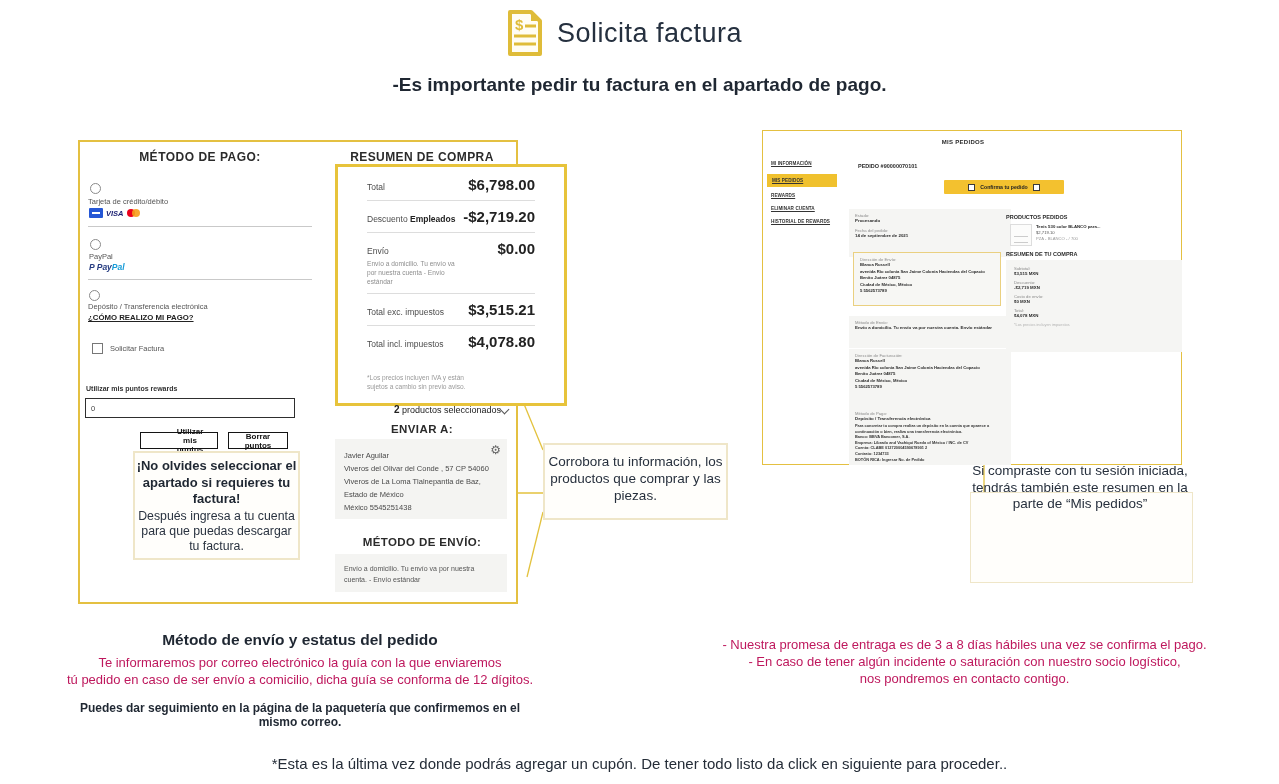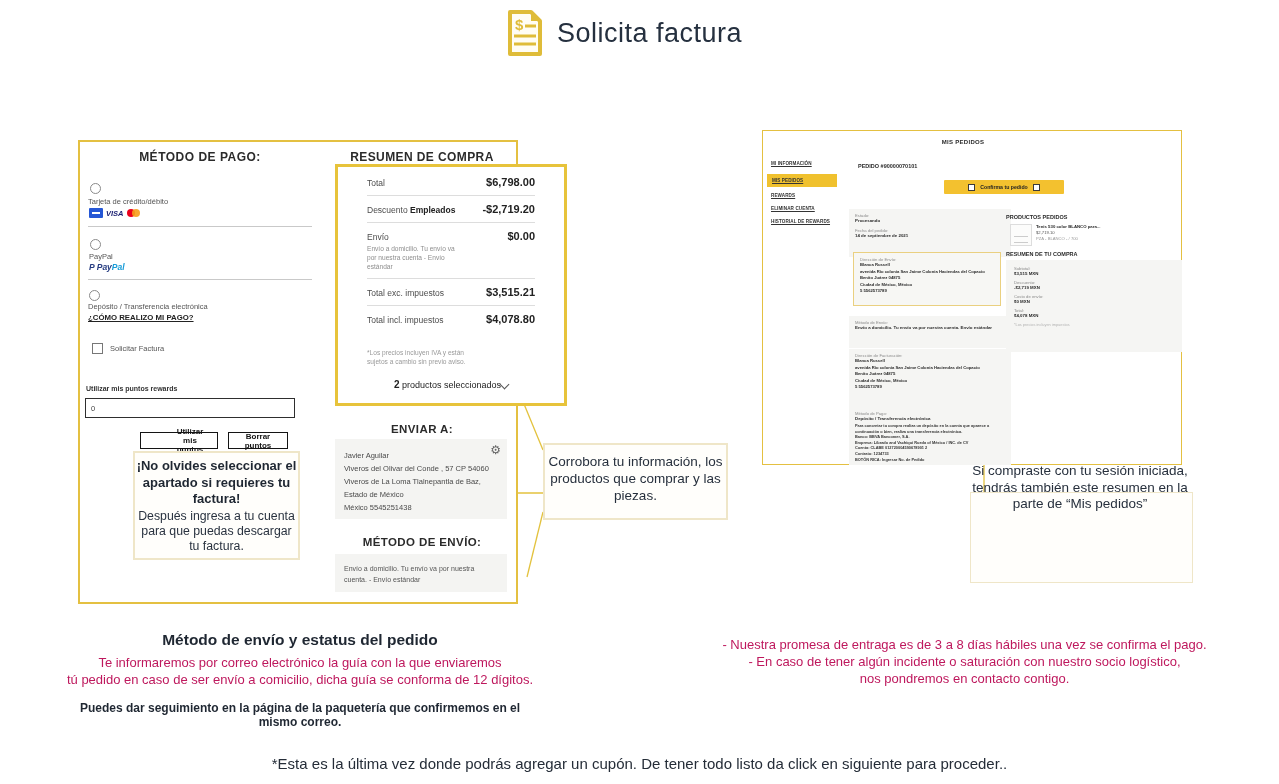--- a/index.html
+++ b/index.html
@@ -15,21 +15,21 @@
   .shot{background:#fff;border:2px solid #E4C041;}
   .divider{border-top:1px solid #c9c9c9;height:0;}
   .radio{width:9px;height:9px;border:1.2px solid #8a8a8a;border-radius:50%;display:inline-block;background:#fff;}
   .cbx{width:9px;height:9px;border:1.2px solid #777;display:inline-block;background:#fff;}
   .tinylabel{font-size:7.5px;color:#555;}
   .paybtn{position:absolute;background:#fff;border:1.6px solid #141414;font-weight:bold;font-size:8px;
           color:#141414;display:flex;align-items:center;justify-content:center;font-family:inherit;}
   .note-box{border:2px solid #EFE6C8;background:#fffefb;}
   .sumrow{display:flex;justify-content:space-between;align-items:baseline;padding:7px 0;border-bottom:1px solid #ddd;}
   .sumlabel{font-size:8.5px;color:#4c4c4c;}
-  .sumval{font-size:11px;font-weight:bold;color:#222;}
+  .sumval{font-size:15px;font-weight:bold;color:#222;}
   .graybox{background:#f4f4f2;}
   .chev{width:6px;height:6px;border-right:1.4px solid #555;border-bottom:1.4px solid #555;
         transform:rotate(45deg);display:inline-block;}
   
   .mini-link{font-size:4.6px;font-weight:bold;color:#333;text-decoration:underline;letter-spacing:.1px;}
   .mini-label{font-size:4.2px;color:#8b8b8b;}
   .mini-val{font-size:4.4px;font-weight:bold;color:#2a2a2a;}
   .mini-box{background:#f5f5f3;}
   .ic-sq{width:5px;height:5px;border:1px solid #3a3a3a;display:inline-block;background:#fff;}
   .addr-line{font-size:4.2px;font-weight:bold;color:#2a2a2a;line-height:6.5px;}
@@ -53,20 +53,21 @@
     <svg width="40" height="48" viewBox="0 0 40 48">
       <path d="M5 3 h21 l9 9 v33 h-30 z" fill="#fffdf4" stroke="#DFBC39" stroke-width="4" stroke-linejoin="round"></path>
       <path d="M26 3 l9 9 h-9 z" fill="#DFBC39"></path>
       <text x="10" y="21" font-size="15" font-weight="bold" fill="#DFBC39" font-family="Liberation Sans,sans-serif">$</text>
       <line x1="20" y1="17" x2="31" y2="17" stroke="#DFBC39" stroke-width="3"></line>
       <line x1="9" y1="27" x2="31" y2="27" stroke="#DFBC39" stroke-width="3"></line>
       <line x1="9" y1="35" x2="31" y2="35" stroke="#DFBC39" stroke-width="3"></line>
     </svg>
   </div>
   <div class="abs title" style="left:557px;top:18px;">Solicita factura</div>
+  <div class="abs subtitle" style="left:0;top:74px;">-Es importante pedir tu factura en el apartado de pago.</div>
 
   <div class="abs shot" style="left:78px;top:140px;width:436px;height:460px;">
 
     <div class="abs b c" style="left:0;top:8px;width:240px;font-size:12px;letter-spacing:.5px;color:#2b2b2b;">MÉTODO DE PAGO:</div>
 
     <span class="abs radio" style="left:10px;top:41px;"></span>
     <div class="abs tinylabel" style="left:8px;top:55px;">Tarjeta de crédito/débito</div>
     <div class="abs" style="left:9px;top:66px;display:flex;gap:3px;align-items:center;">
       <span style="width:14px;height:10px;background:#2557D6;display:inline-block;border-radius:1px;position:relative;">
         <span style="position:absolute;left:3px;top:4px;width:8px;height:1.5px;background:#fff;"></span>

